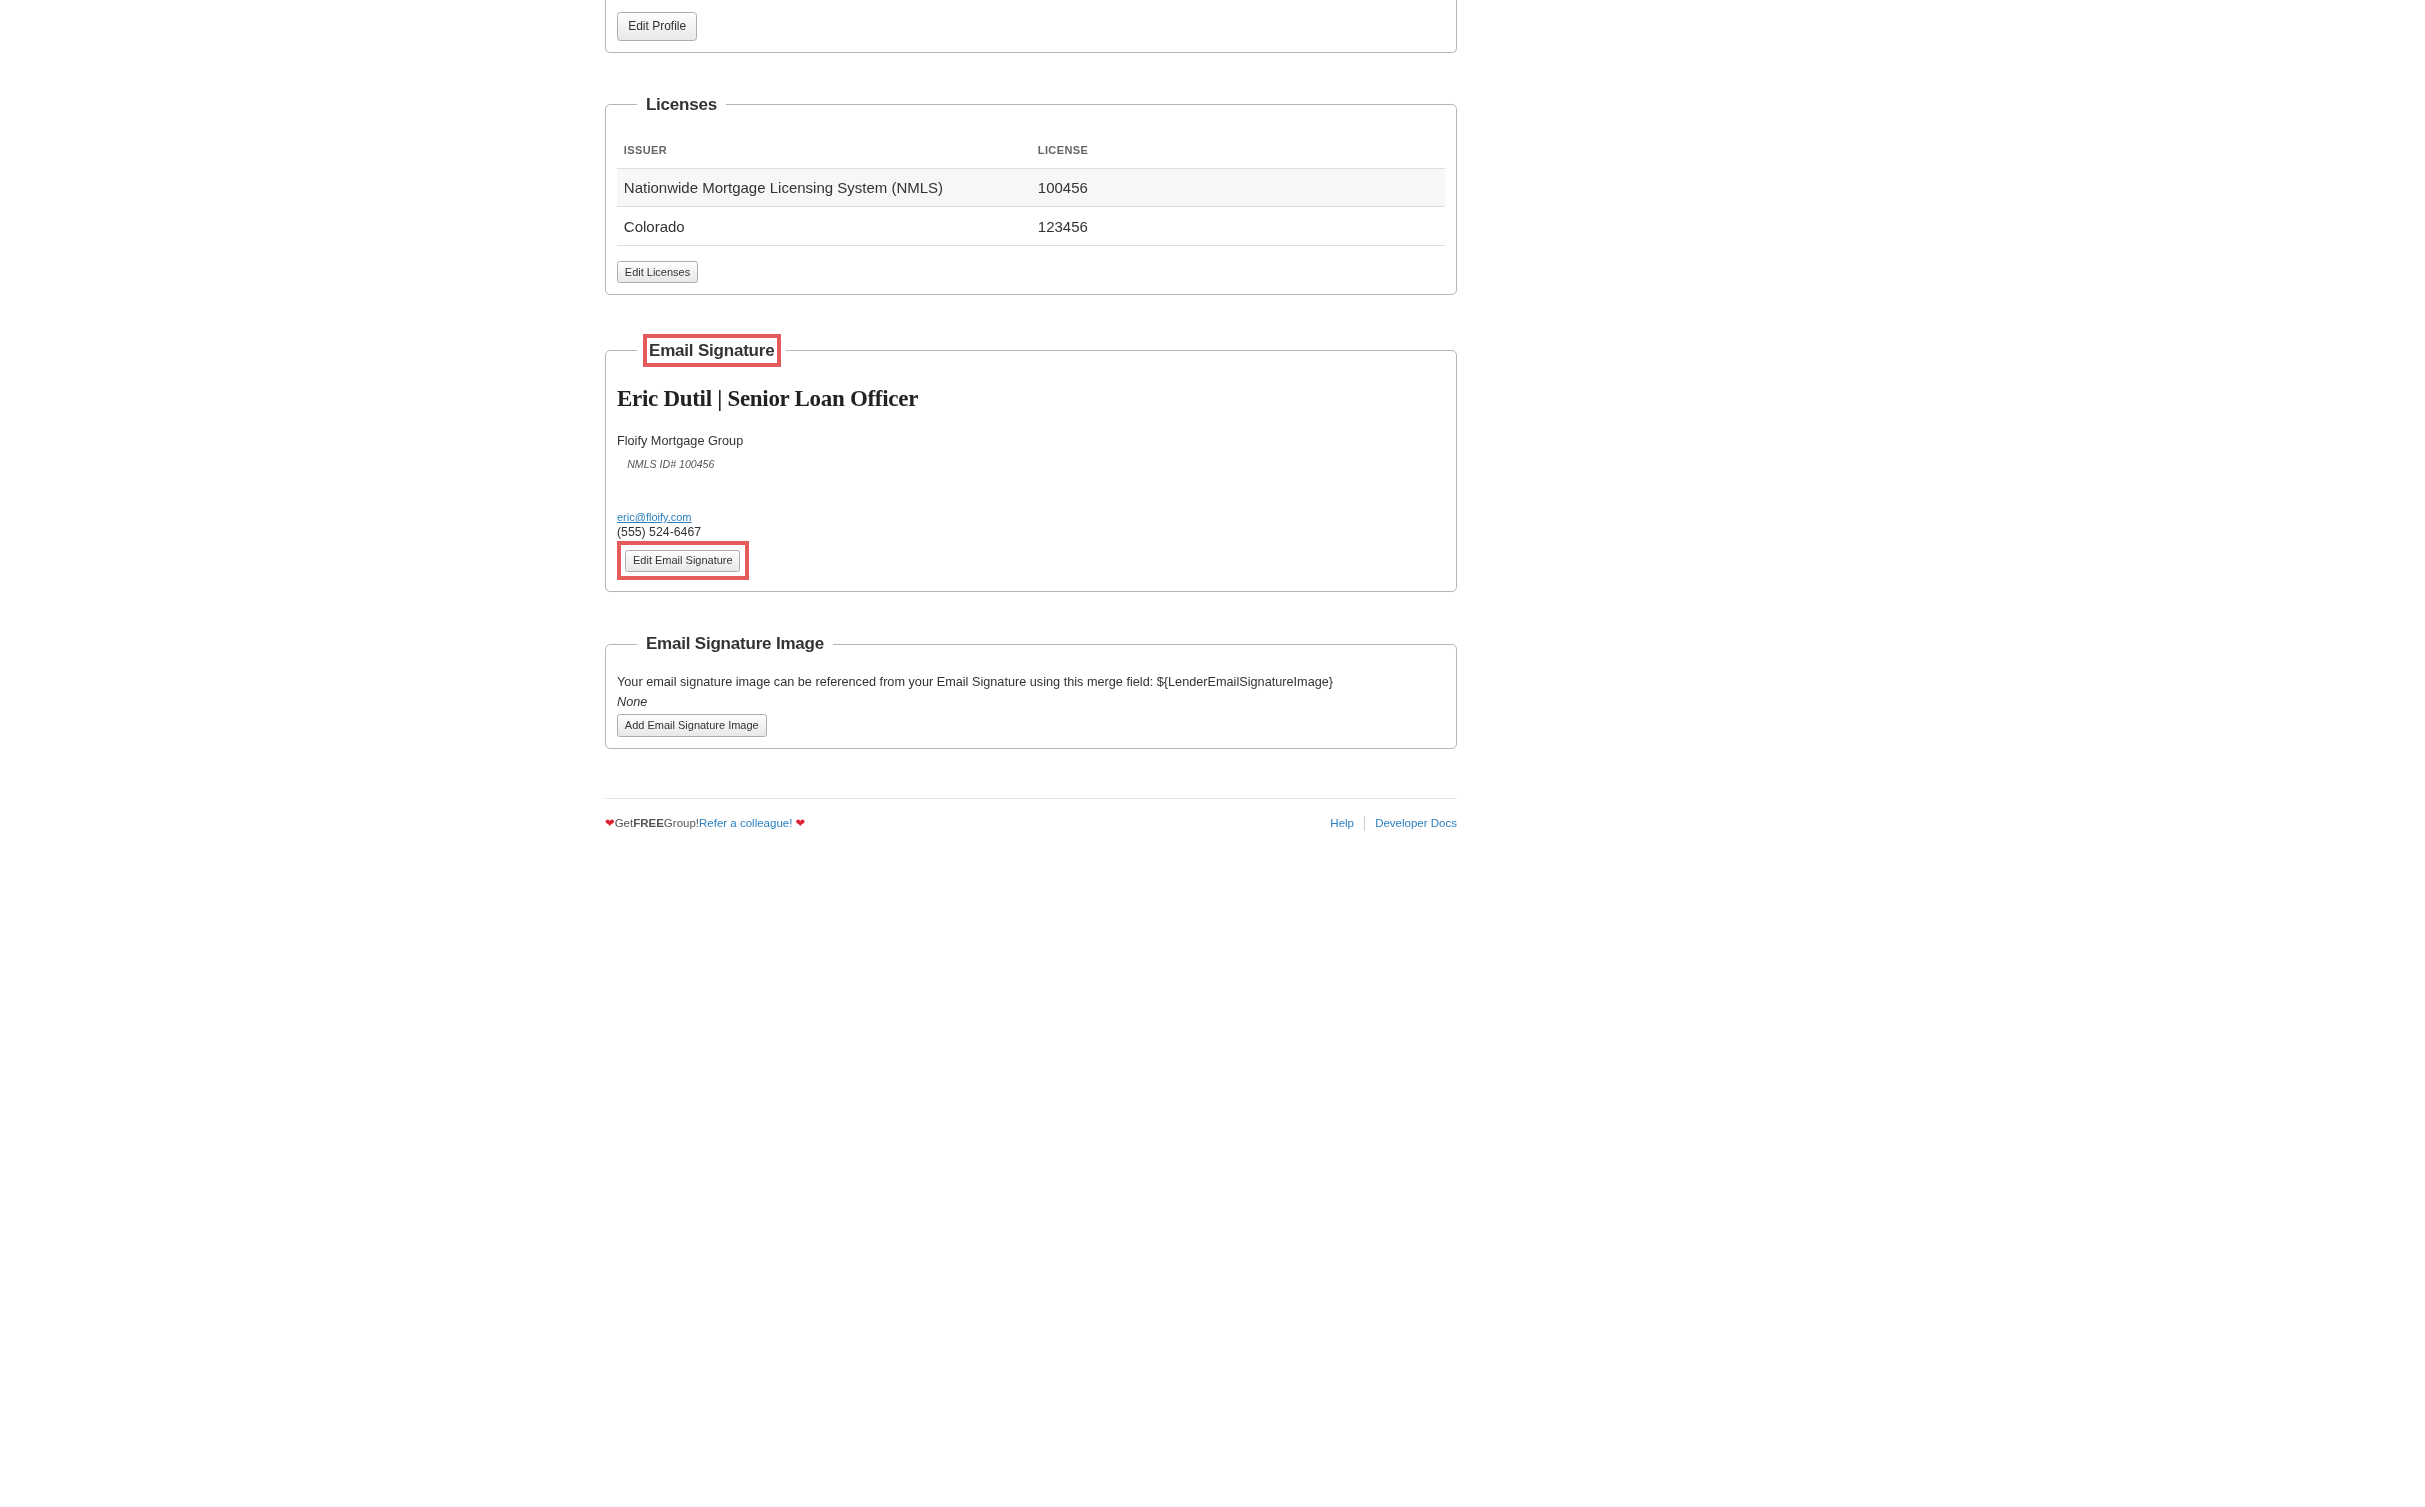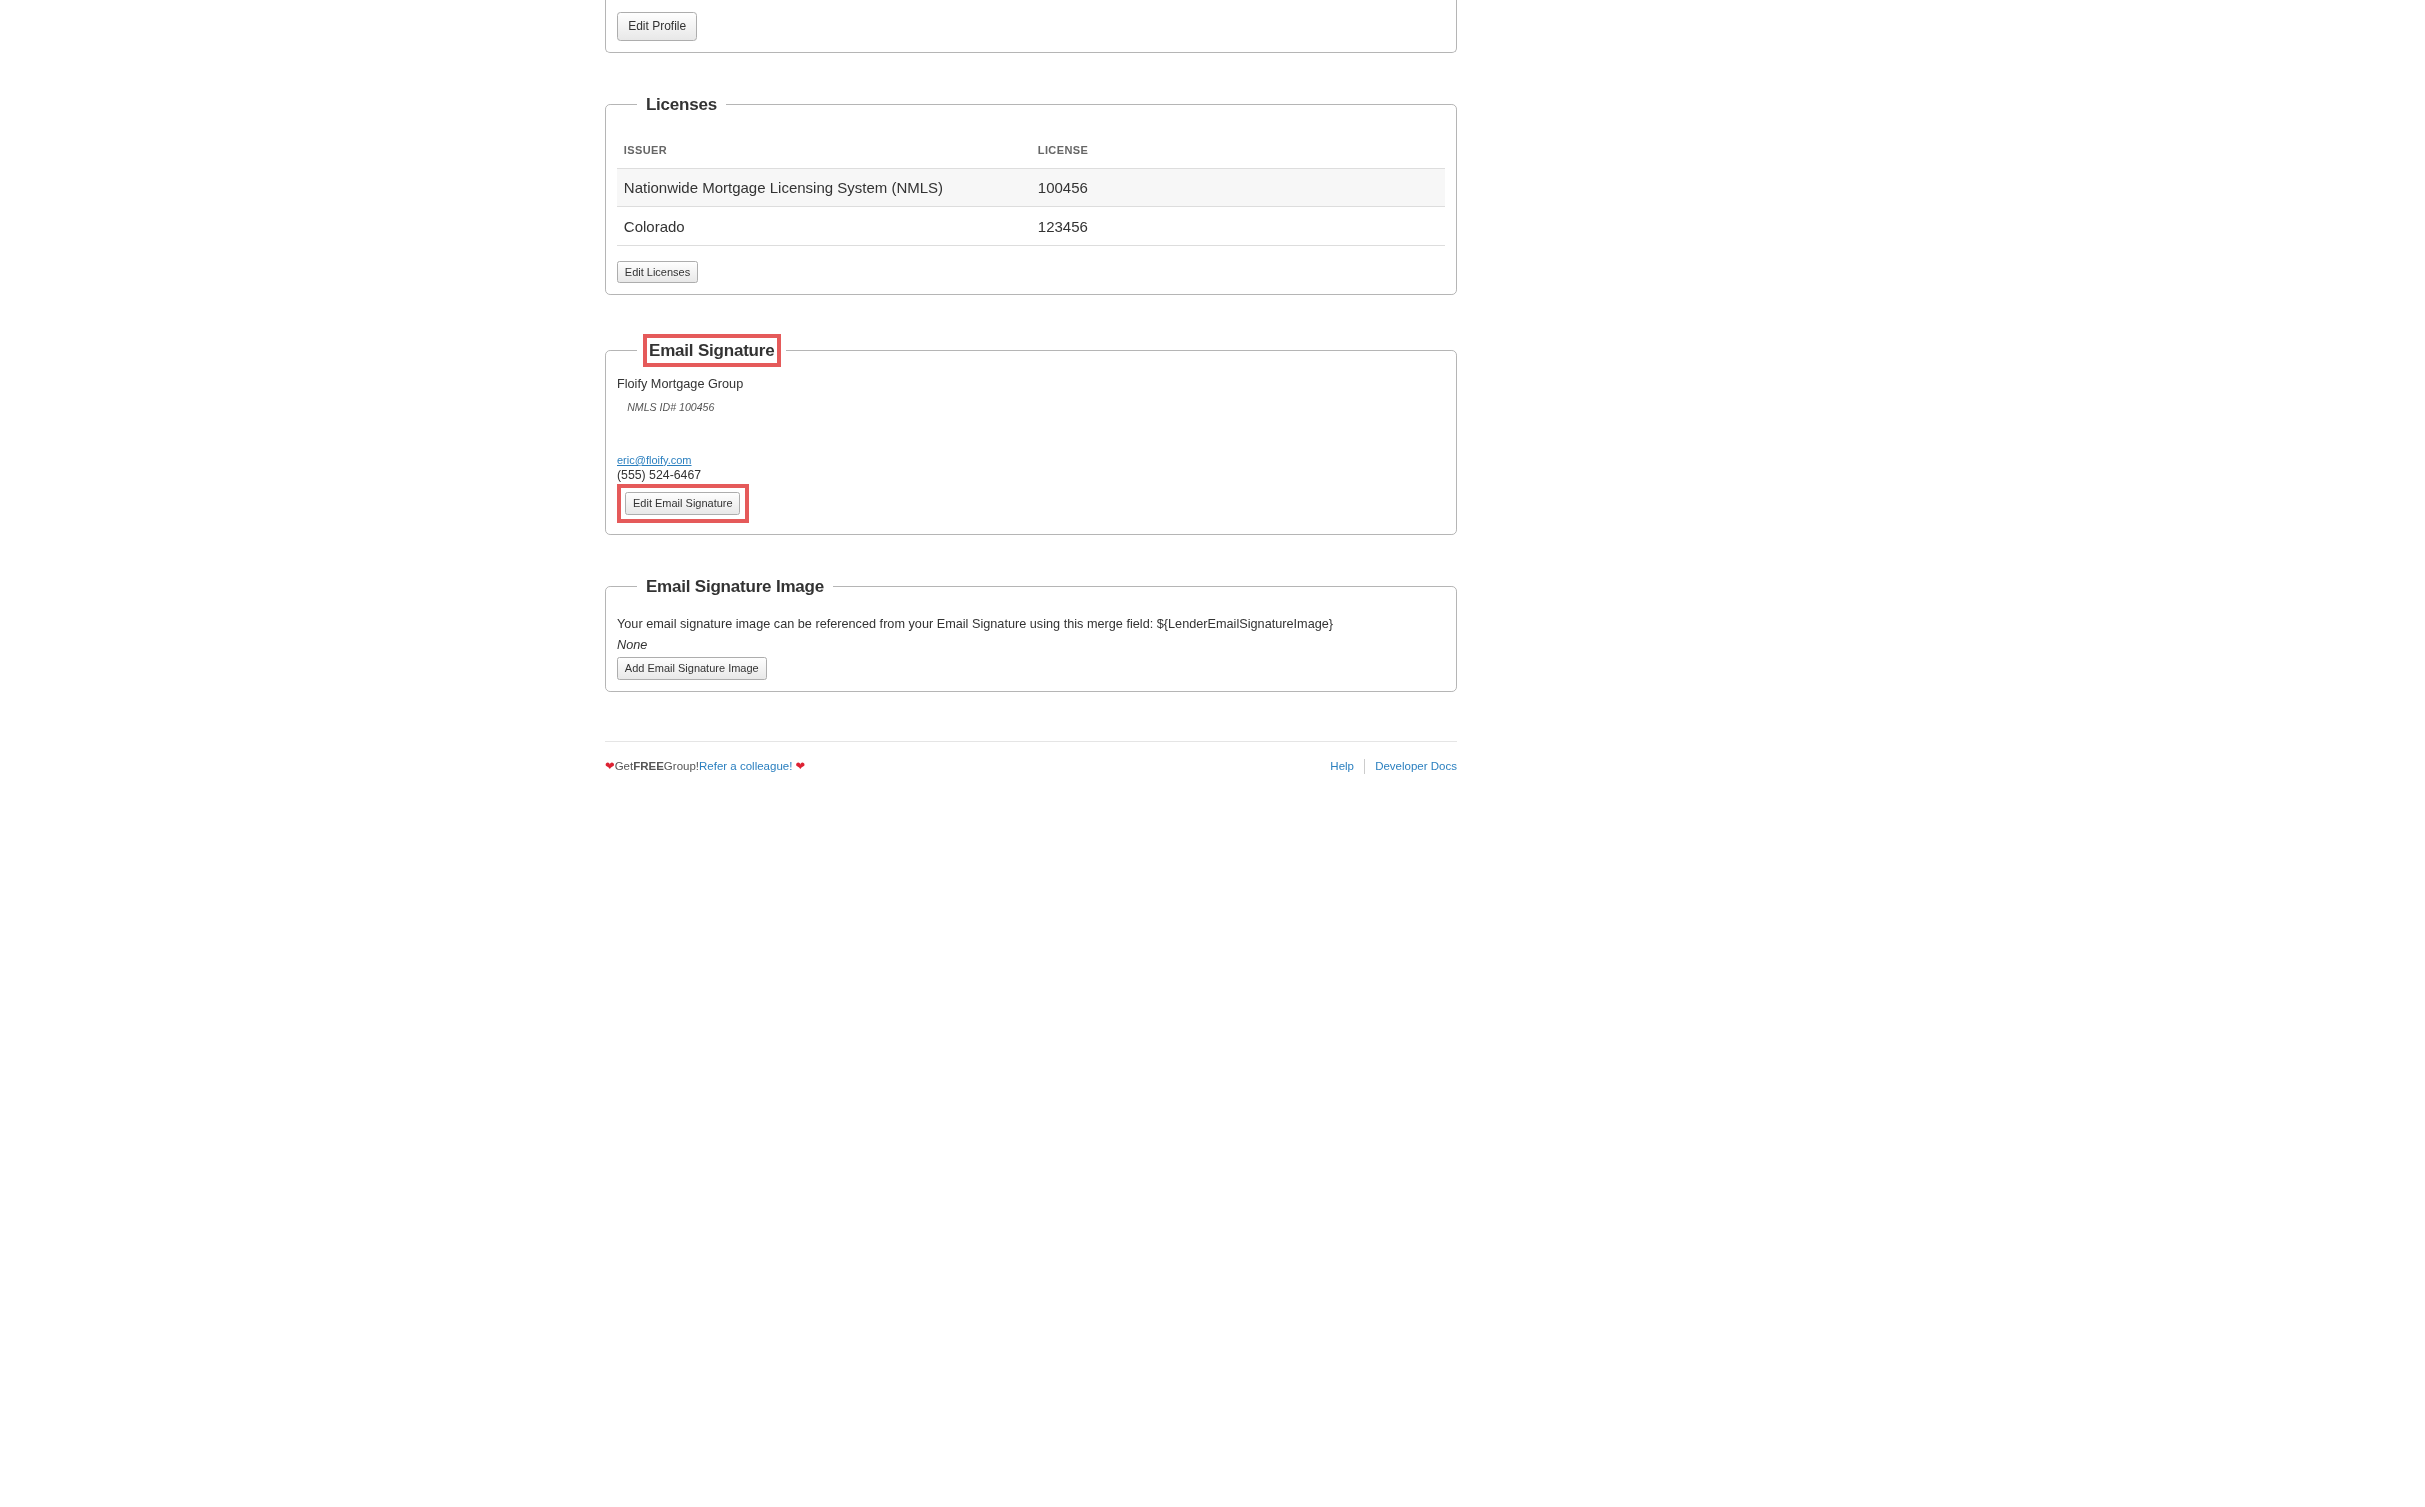--- a/index.html
+++ b/index.html
@@ -90,21 +90,21 @@
       font-family: Georgia, 'Times New Roman', serif;
       font-size: 23px;
       font-weight: 700;
       color: #222;
       margin-top: 10.2px;
       letter-spacing: -0.3px;
     }
     .sig-company {
       font-size: 12.7px;
       color: #333;
-      margin-top: 1px;
+      margin-top: 22px;
     }
     .sig-nmls {
       font-size: 10.6px;
       font-style: italic;
       color: #555;
       margin-top: 10.2px;
       margin-left: 10.2px;
     }
     .sig-email {
       font-size: 11px;
@@ -195,20 +195,21 @@
           <td>Colorado</td>
           <td>123456</td>
         </tr>
       </tbody>
     </table>
     <button class="btn btn-sm">Edit Licenses</button>
   </fieldset>
 
   <fieldset>
     <legend><span class="highlight-leg">Email Signature</span></legend>
+    <div class="sig-name">Eric Dutil | Senior Loan Officer</div>
     <div class="sig-company">Floify Mortgage Group</div>
     <div class="sig-nmls">NMLS ID# 100456</div>
     <a href="#" class="sig-email">eric@floify.com</a>
     <div class="sig-phone">(555) 524-6467</div>
     <span class="highlight-btn">
       <button class="btn btn-sm">Edit Email Signature</button>
     </span>
   </fieldset>
 
   <fieldset>

